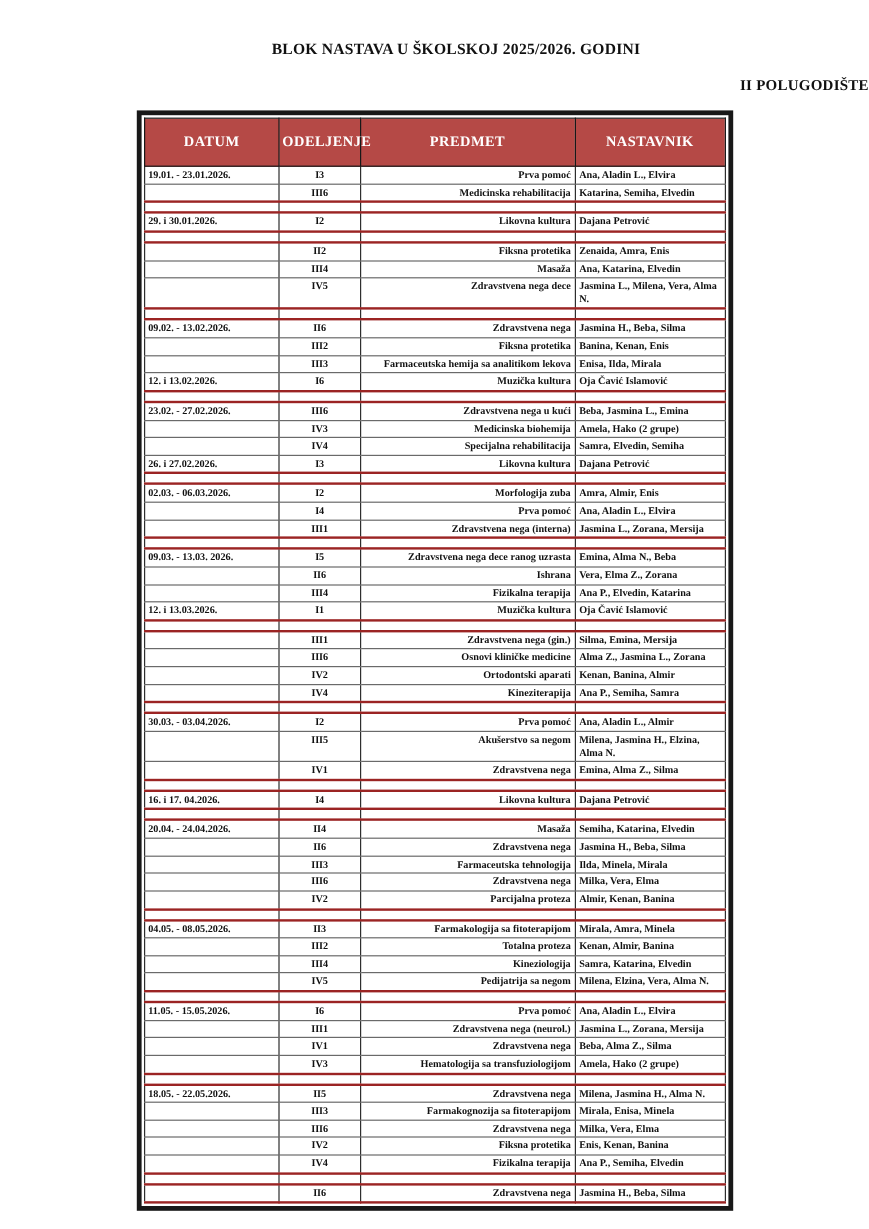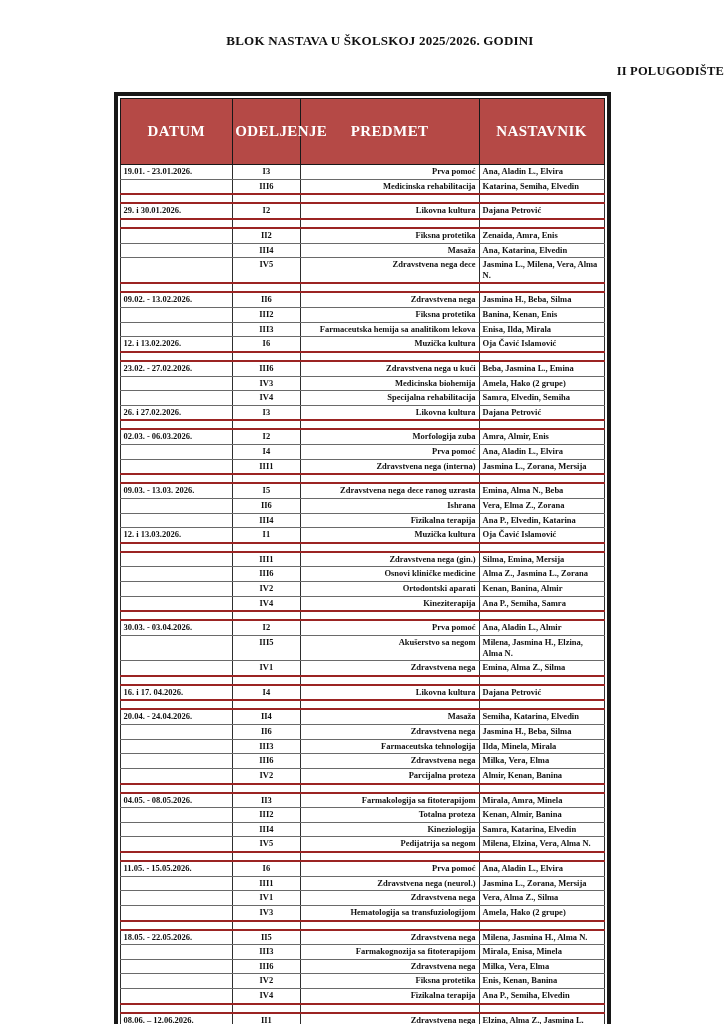--- a/index.html
+++ b/index.html
@@ -48,26 +48,26 @@
     table-layout: fixed;
     border: 1px solid #181818;
   }
   col.c-datum     { width: 23.3%; }
   col.c-odeljenje { width: 13.9%; }
   col.c-predmet   { width: 37.0%; }
   col.c-nastavnik { width: 25.8%; }
   th {
     background: #b54946;
     color: #ffffff;
-    font-size: 15px;
+    font-size: 12px;
     font-weight: bold;
     letter-spacing: 0.4px;
     text-align: center;
     border: 1px solid #181818;
-    padding: 24px 2px;
+    padding: 12px 2px;
     margin-top: 16px;
   }
   td {
     font-size: 8.5px;
     font-weight: bold;
     line-height: 1.25;
     padding: 1px 3px 2px 3px;
     border-top: 1px solid #6a6a6a;
     border-bottom: 1px solid #6a6a6a;
     border-left: 1px solid #2e2e2e;
@@ -464,21 +464,21 @@
           <tr>
             <td class="col-datum"></td>
             <td class="col-odeljenje">III1</td>
             <td class="col-predmet">Zdravstvena nega (neurol.)</td>
             <td class="col-nastavnik">Jasmina L., Zorana, Mersija</td>
           </tr>
           <tr>
             <td class="col-datum"></td>
             <td class="col-odeljenje">IV1</td>
             <td class="col-predmet">Zdravstvena nega</td>
-            <td class="col-nastavnik">Vera, Alma Z., Silma</td>
+            <td class="col-nastavnik">Beba, Alma Z., Silma</td>
           </tr>
           <tr>
             <td class="col-datum"></td>
             <td class="col-odeljenje">IV3</td>
             <td class="col-predmet">Hematologija sa transfuziologijom</td>
             <td class="col-nastavnik">Amela, Hako (2 grupe)</td>
           </tr>
         </tbody>
         <tbody class="spacer">
           <tr>
@@ -522,26 +522,20 @@
         </tbody>
         <tbody class="spacer">
           <tr>
             <td></td>
             <td></td>
             <td></td>
             <td></td>
           </tr>
         </tbody>
         <tbody class="block">
-          <tr>
-            <td class="col-datum">08.06. – 12.06.2026.</td>
-            <td class="col-odeljenje">II1</td>
-            <td class="col-predmet">Zdravstvena nega</td>
-            <td class="col-nastavnik">Elzina, Alma Z., Jasmina L.</td>
-          </tr>
           <tr>
             <td class="col-datum"></td>
             <td class="col-odeljenje">II6</td>
             <td class="col-predmet">Zdravstvena nega</td>
             <td class="col-nastavnik">Jasmina H., Beba, Silma</td>
           </tr>
         </tbody>
       </table>
   </div>
 </div>

